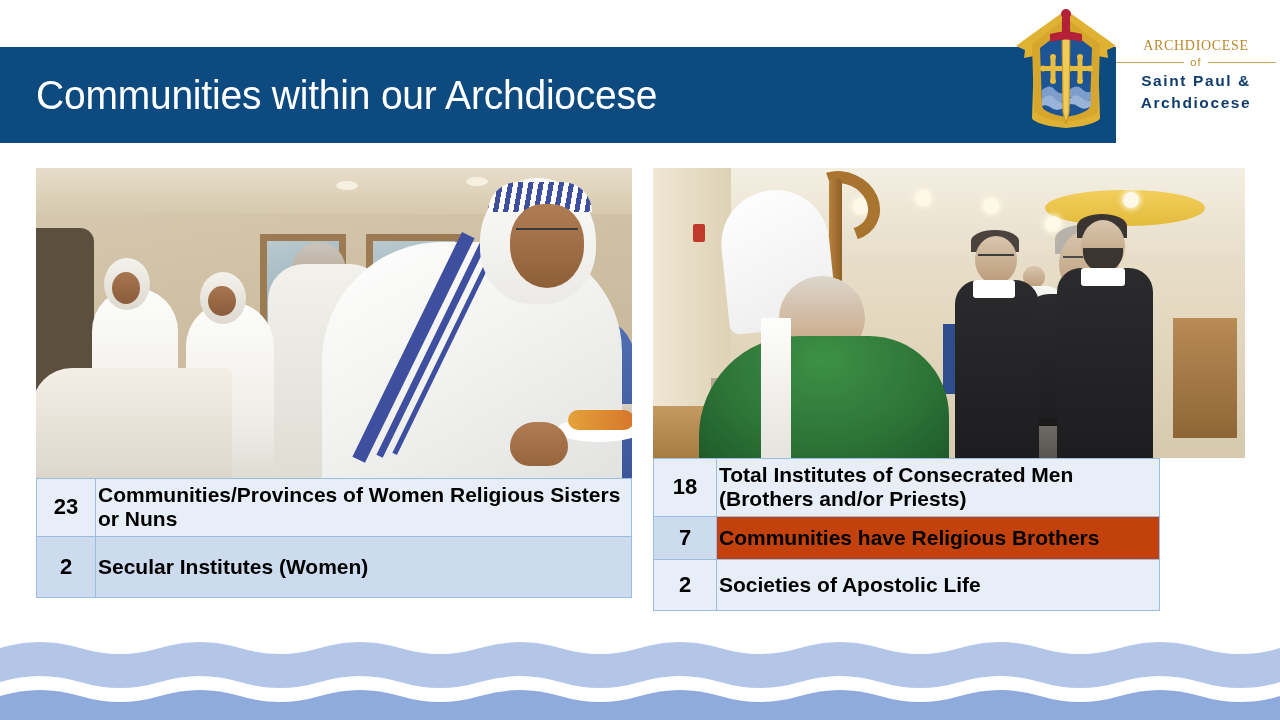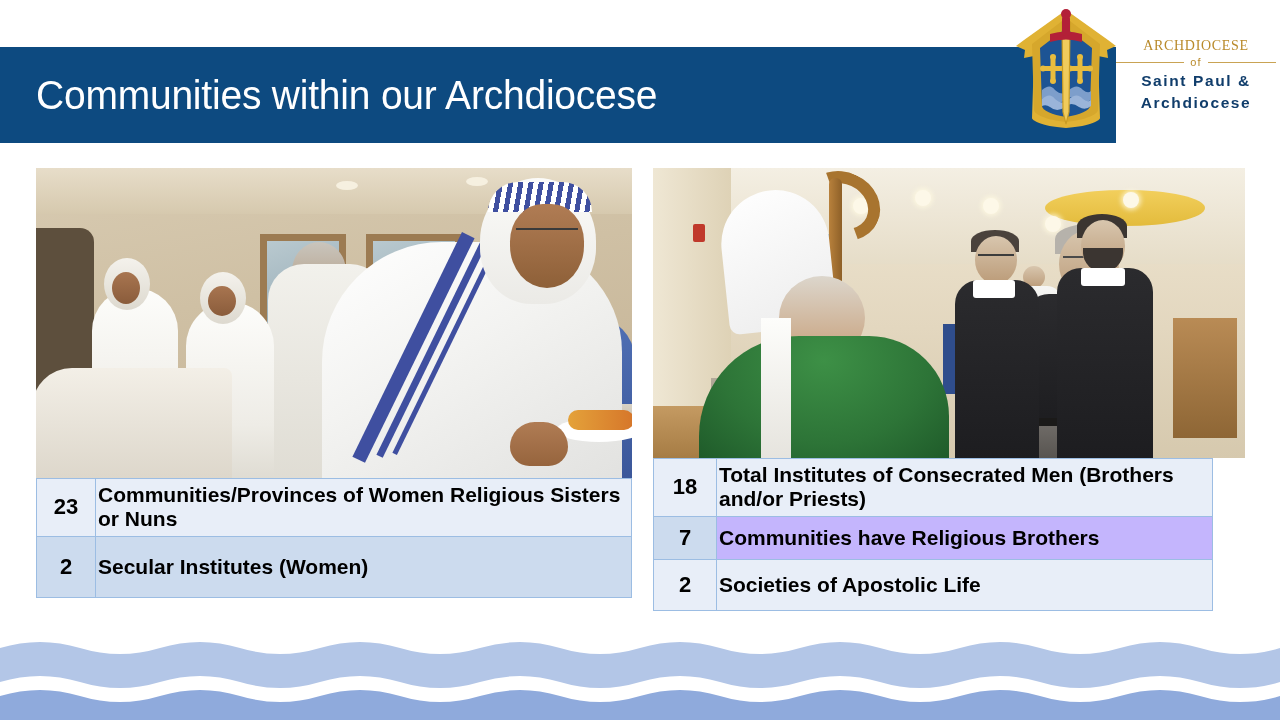--- a/index.html
+++ b/index.html
@@ -316,21 +316,21 @@
     position: absolute; background: #1b1a19; border-radius: 2px;
   }
 
   
   .data-table {
     position: absolute;
     border-collapse: collapse;
     table-layout: fixed;
   }
   .table-left  { left: 36px;  top: 478px; width: 596px; }
-  .table-right { left: 653px; top: 458px; width: 560px; }
+  .table-right { left: 653px; top: 458px; width: 507px; }
 
   .data-table td {
     border: 1px solid #9cbde3;
     padding: 4px 2px;
     vertical-align: middle;
   }
   .row-a td { background: #e8eef8; }
   .row-b td { background: #ccdbee; }
 
   .cell-count {
@@ -541,21 +541,21 @@
 </table>
 
 <table class="data-table table-right">
   <tbody>
     <tr class="row-a">
       <td class="cell-count" style="background: rgb(232, 238, 248); border-color: rgb(156, 189, 227);">18</td>
       <td class="cell-label" style="background: rgb(232, 238, 248); border-color: rgb(156, 189, 227);">Total Institutes of Consecrated Men (Brothers and/or Priests)</td>
     </tr>
     <tr class="row-b">
       <td class="cell-count" style="height: 34px; background: rgb(204, 219, 238); border-color: rgb(156, 189, 227);">7</td>
-      <td class="cell-label" style="background: #c4b5fd; border-color: rgb(156, 189, 227);">Communities have Religious Brothers</td>
+      <td class="cell-label" style="background: #c2410c; border-color: rgb(156, 189, 227);">Communities have Religious Brothers</td>
     </tr>
     <tr class="row-a">
       <td class="cell-count" style="height: 42px; background: rgb(232, 238, 248); border-color: rgb(156, 189, 227);">2</td>
       <td class="cell-label" style="background: rgb(232, 238, 248); border-color: rgb(156, 189, 227);">Societies of Apostolic Life</td>
     </tr>
   </tbody>
 </table>
 
 <div class="waves">
   <svg width="1280" height="86" viewBox="0 0 1280 86" preserveAspectRatio="none" xmlns="http://www.w3.org/2000/svg">

